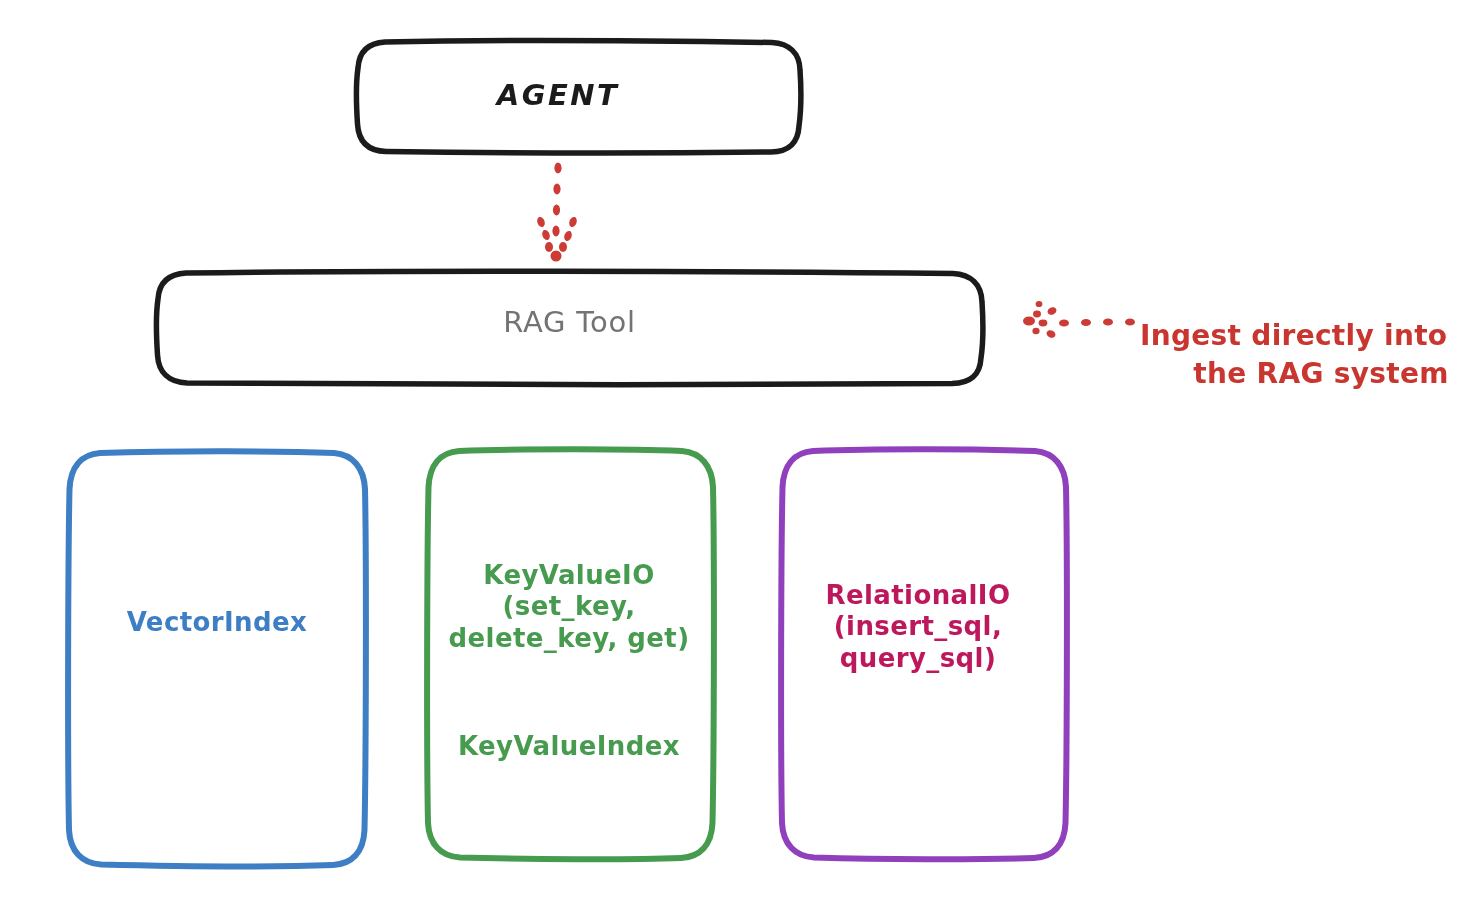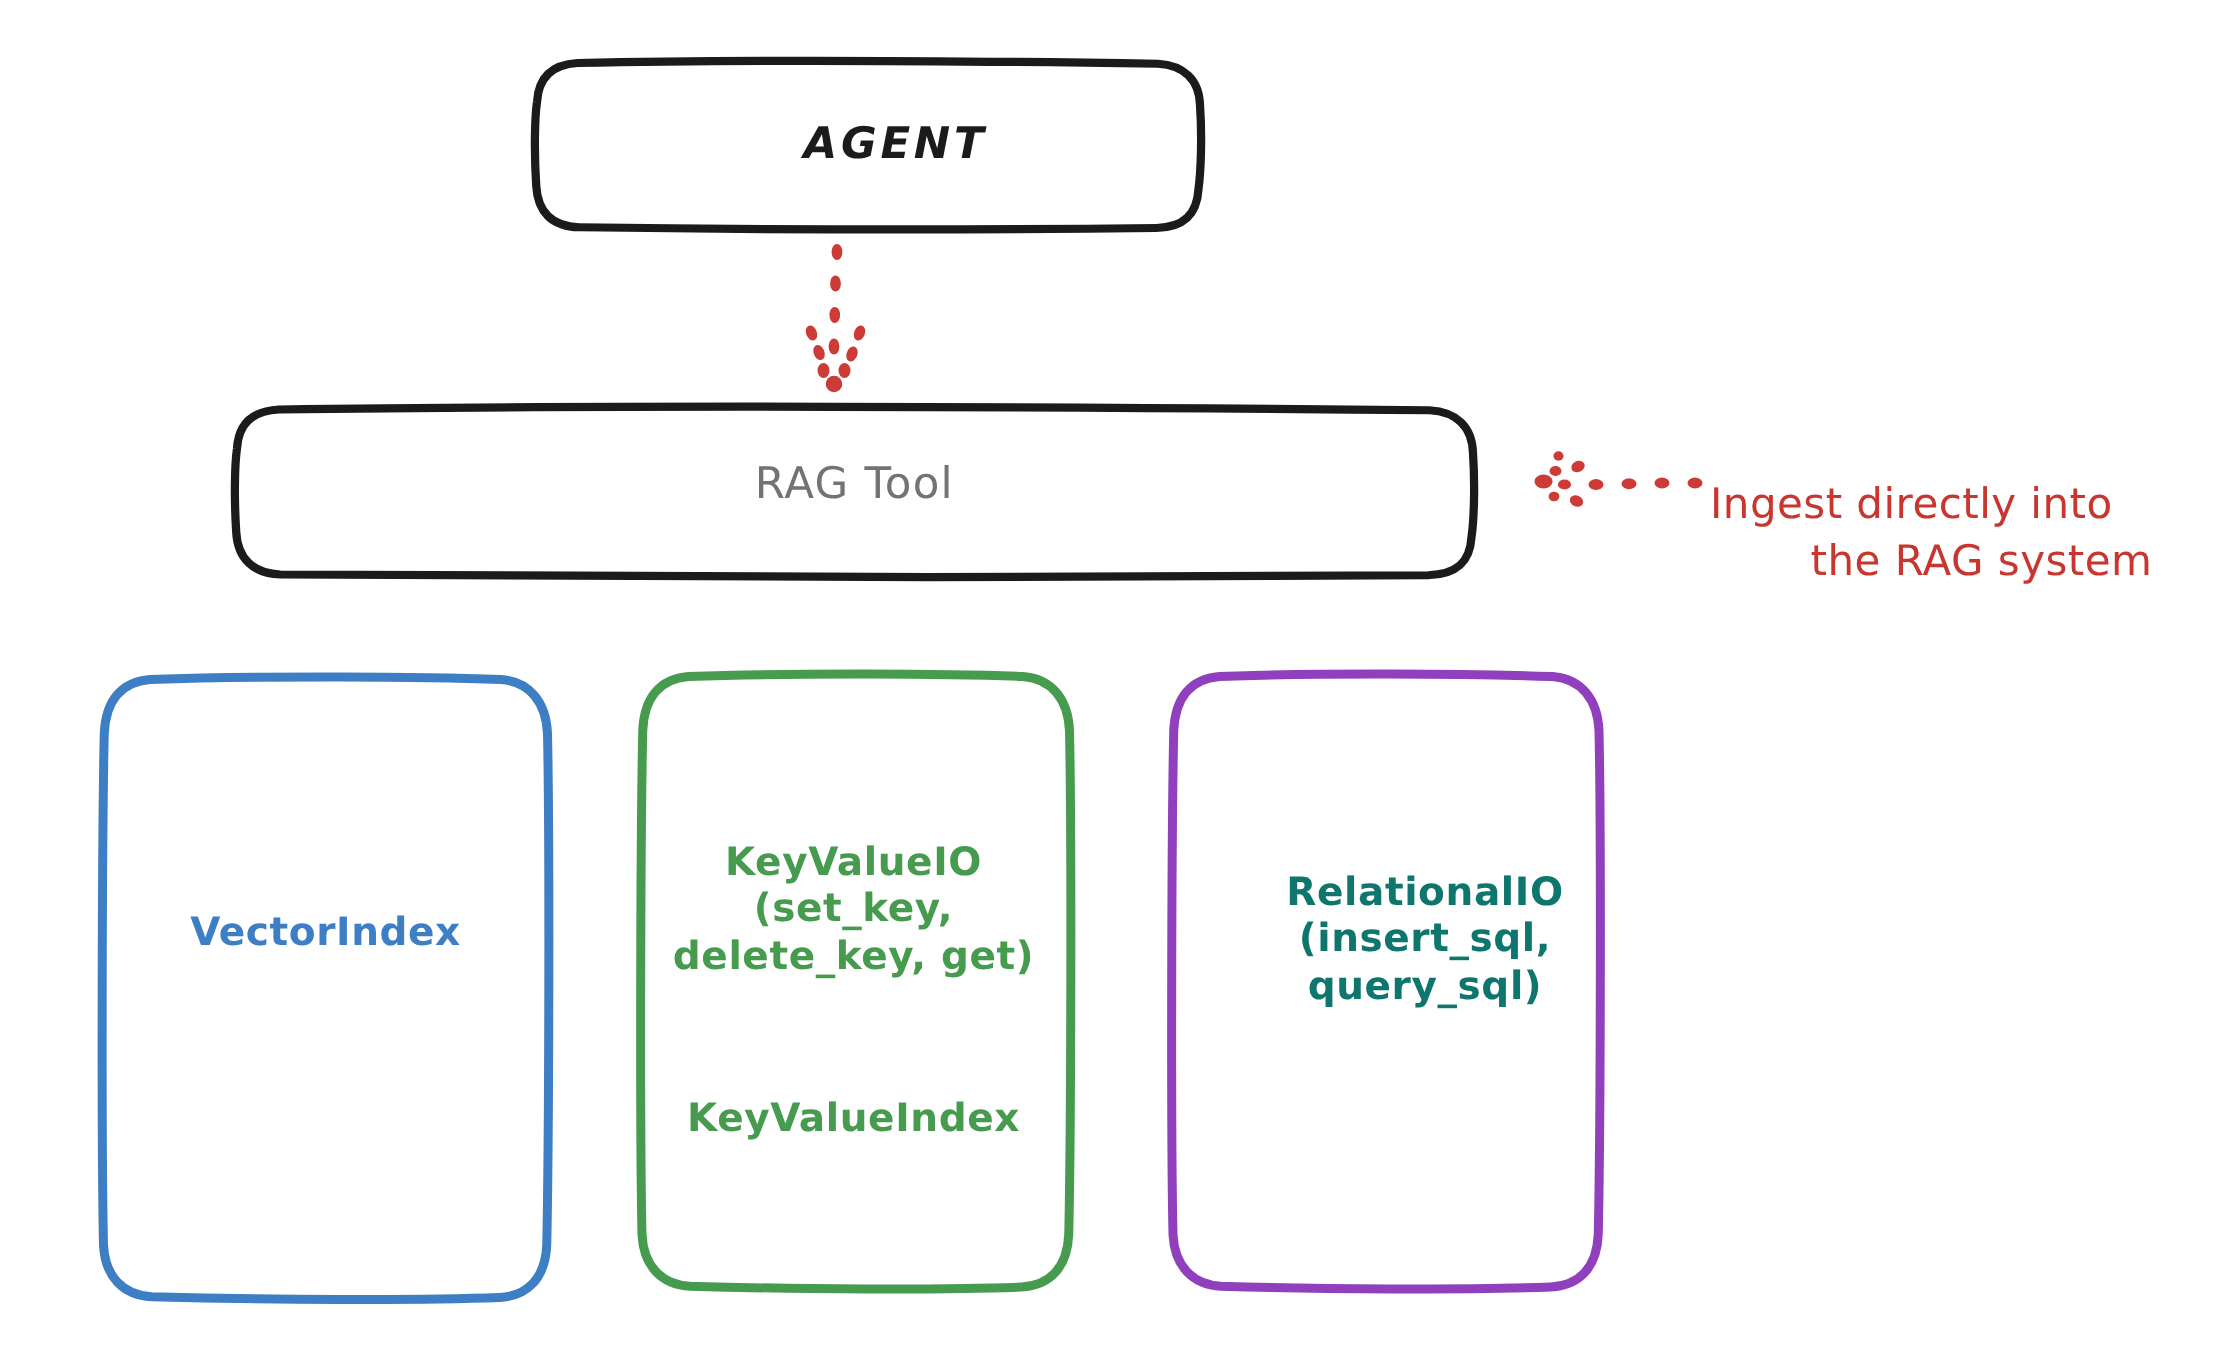--- a/index.html
+++ b/index.html
@@ -25,21 +25,21 @@
     position: absolute;
     text-align: center;
     line-height: 1.22;
     white-space: pre-line;
     font-family: "DejaVu Sans", sans-serif;
     letter-spacing: 0.4px;
     pointer-events: none;
   }
   
   #agent-label {
-    left: 375px;
+    left: 336px;
     top: 78px;
     width: 444px;
     font-size: 29px;
     font-style: italic;
     font-weight: 600;
     color: #1b1b1b;
     letter-spacing: 2.5px;
   }
   #ragtool-label {
     left: 156px;
@@ -68,33 +68,33 @@
     width: 298px;
     color: #3d7ec4;
   }
   #keyvalueio-label {
     left: 424px;
     top: 528px;
     width: 290px;
     color: #479b4f;
   }
   #relationalio-label {
-    left: 808px;
+    left: 776px;
     top: 548px;
     width: 284px;
-    color: #0f766e;
+    color: #be185d;
   }
   
   #annotation-label {
     left: 1140px;
     top: 278px;
     width: 340px;
     text-align: left;
     font-size: 28px;
-    font-weight: 400;
+    font-weight: 700;
     color: #c9352f;
     line-height: 1.38;
     letter-spacing: 0.3px;
   }
   #annotation-label .line-2 {
     display: block;
     padding-left: 22px;
     text-align: center;
   }
 </style>

